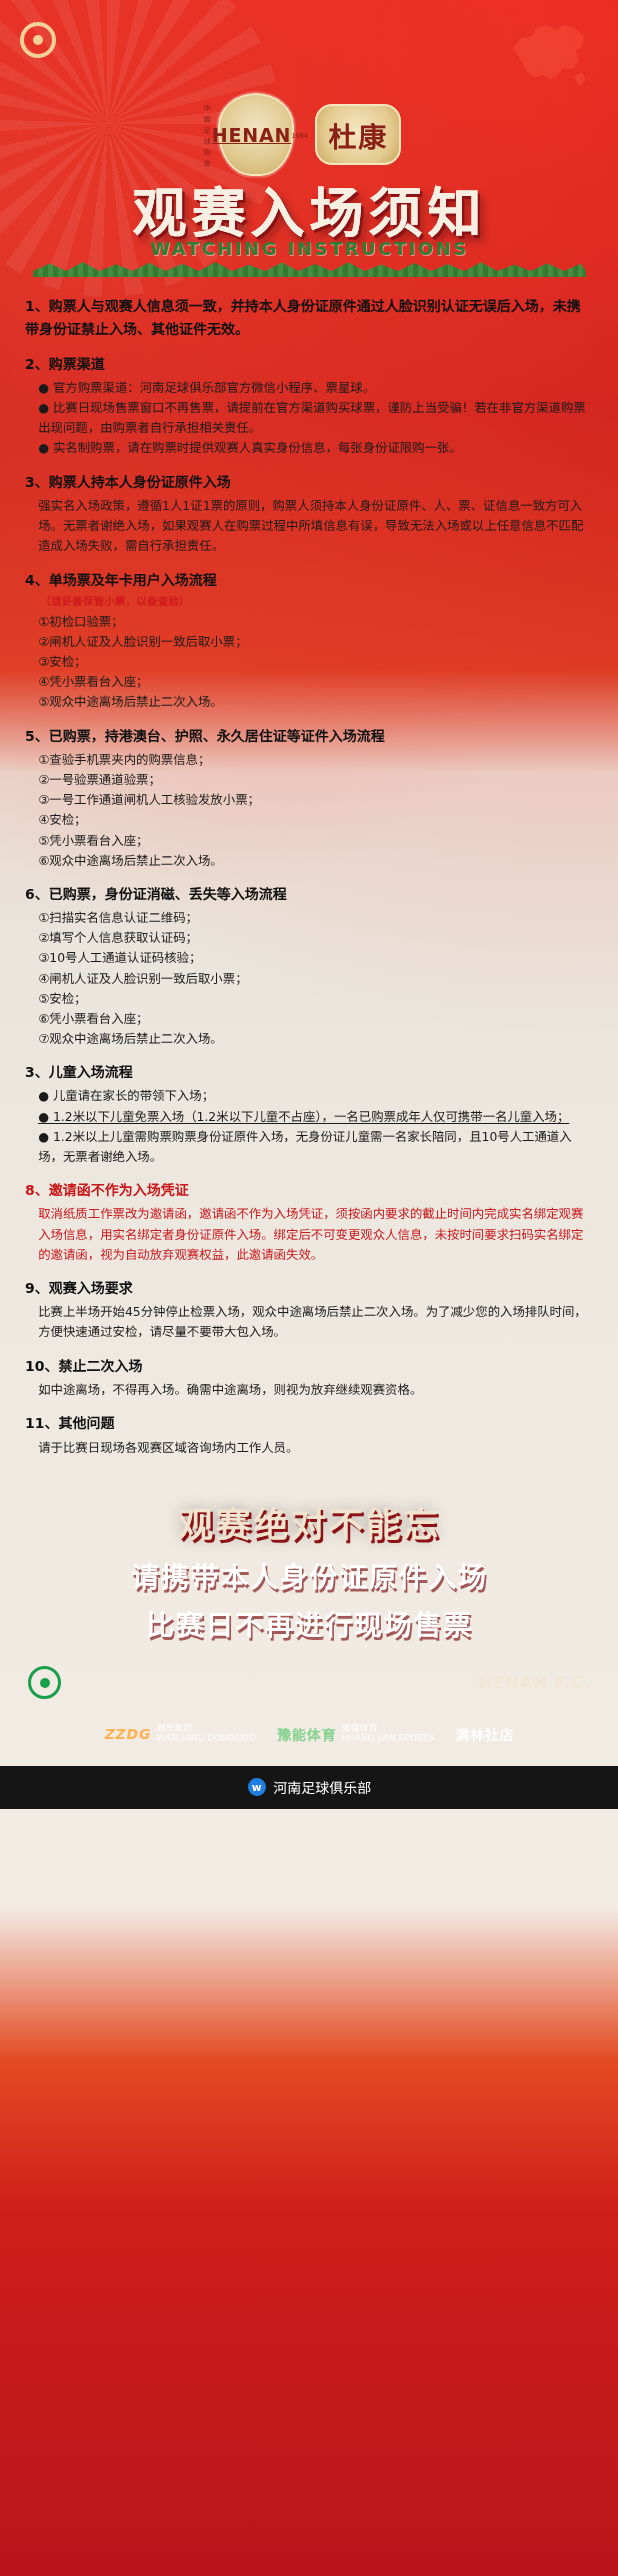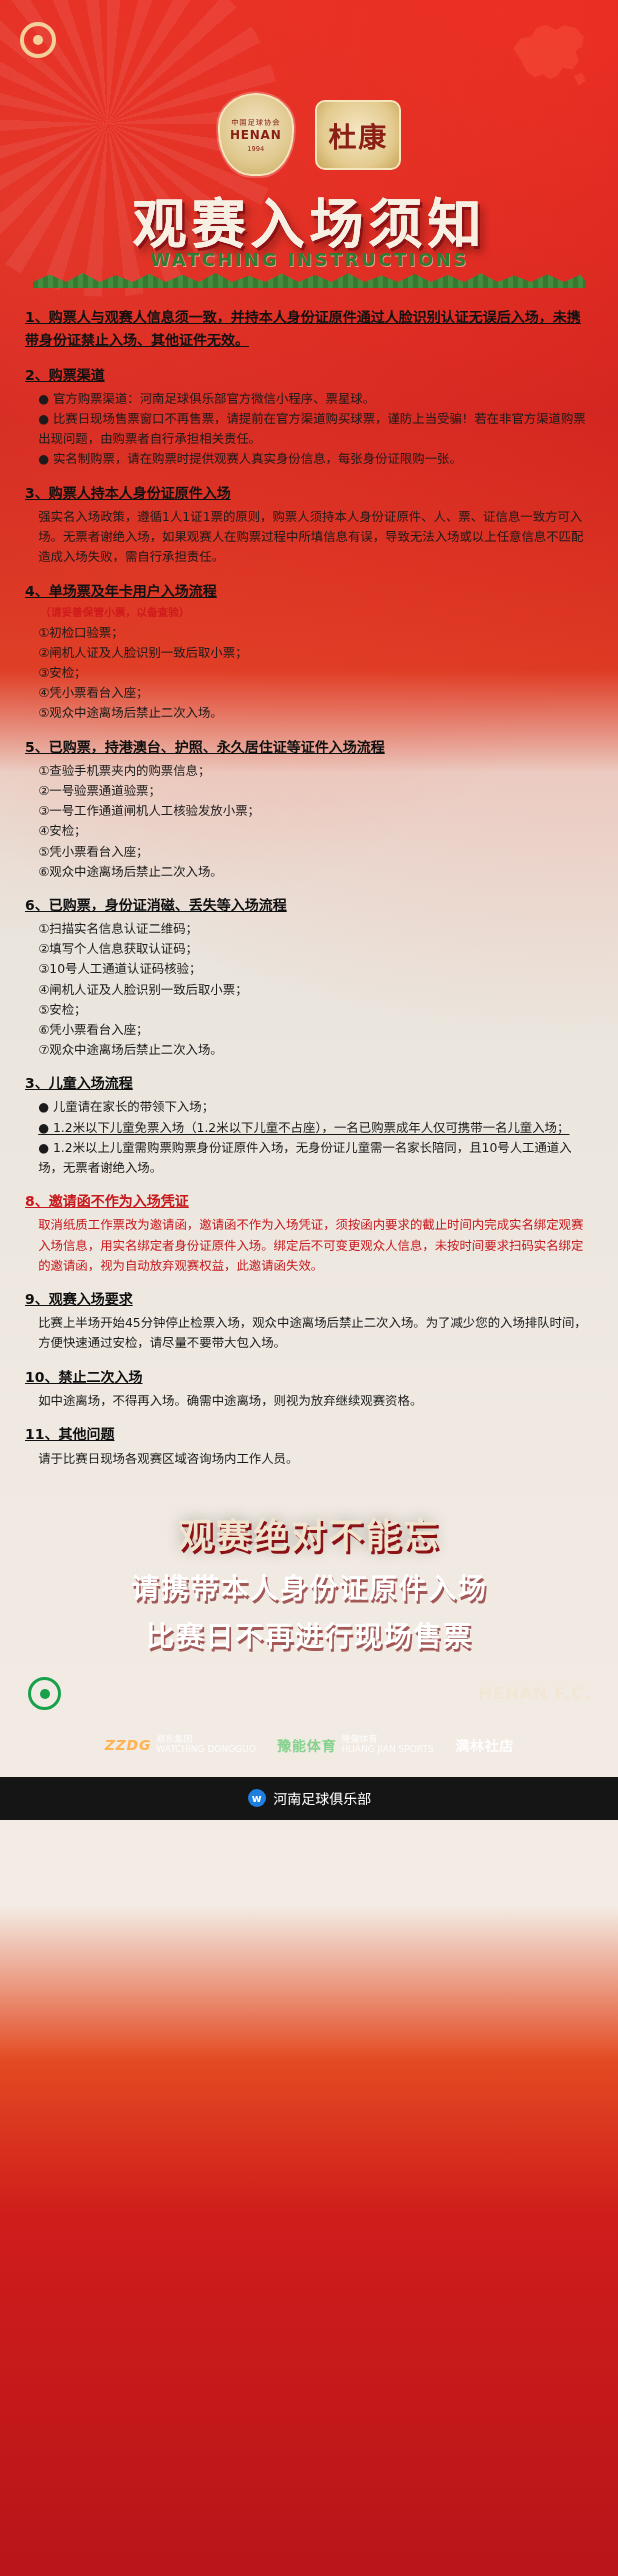--- a/index.html
+++ b/index.html
@@ -49,42 +49,42 @@
   
   .logos {
     position:relative;
     display:flex; align-items:center; justify-content:center;
     gap:21.5px;
     margin-top:-35px;
     height:91px;
   }
   .crest {
     width:76px; height:83px;
-    display:flex; flex-direction:column; align-items:center; justify-content:center;
+    display:flex; flex-direction:row; align-items:center; justify-content:center;
     background:radial-gradient(circle at 50% 40%, #f2e4c2 0%, #e0c98f 60%, #c9ab63 100%);
     border:2.5px solid #f6e6bd;
     border-radius:38px 38px 33px 33px / 33px 33px 45px 45px;
     color:#8a2016;
     box-shadow:0 0 0 1.7px rgba(255,255,255,.25);
   }
   .crest .cn { font-size:7.4px; letter-spacing:0.8px; }
-  .crest .nm { font-size:12px; font-weight:bold; letter-spacing:0.8px; margin-top:1.7px;}
+  .crest .nm { font-size:19px; font-weight:bold; letter-spacing:0.8px; margin-top:1.7px;text-decoration:underline;}
   .crest .yr { font-size:6.6px; margin-top:3px; }
   .sponsor-seal {
-    width:86px; height:70px;
+    width:86px; height:61px;
     display:flex; align-items:center; justify-content:center;
     background:radial-gradient(circle at 50% 45%, #f6e7c4 0%, #e3ca8e 65%, #c8a65c 100%);
     border:2.5px solid #f6e6bd;
-    border-radius:10px;
+    border-radius:17px;
     color:#8a2016;
     font-size:28px; font-weight:bold;
     letter-spacing:1.7px;
   }
   
-  .title-wrap { position:relative; text-align:center; margin-top:17px; height:96px; }
+  .title-wrap { position:relative; text-align:center; margin-top:6px; height:96px; }
   .main-title {
     font-size:54px; font-weight:bold; letter-spacing:5px;
     color:#f7efe2;
     text-shadow:
       0 0 0 #fff,
       2.5px 3.3px 0 #8d1216,
       5px 6.6px 8.3px rgba(0,0,0,.35);
     line-height:1.05;
   }
   .title-en {
@@ -104,21 +104,20 @@
     position:relative;
     margin:13.2px 25px 0 25px;
     color:#1b1b1b;
     font-size:12.4px;
     line-height:1.62;
   }
   .sec { margin-bottom:12.4px; }
   .sec-title {
     font-size:14px; font-weight:bold; color:#111;
     margin-bottom:2.5px;
-    text-decoration:underline;
   }
   .sec-sub {
     font-size:10.7px; font-weight:bold; color:#d01a1c;
     margin:-0.8px 0 1.7px 15px;
   }
   .para { margin:0 0 1.7px 13.2px; }
   .u { text-decoration:underline; text-underline-offset:1.7px; }
   .red { color:#c8181c; }
   .list { margin:0 0 0 13.2px; padding:0; list-style:none; }
   .list li { margin:0; }

